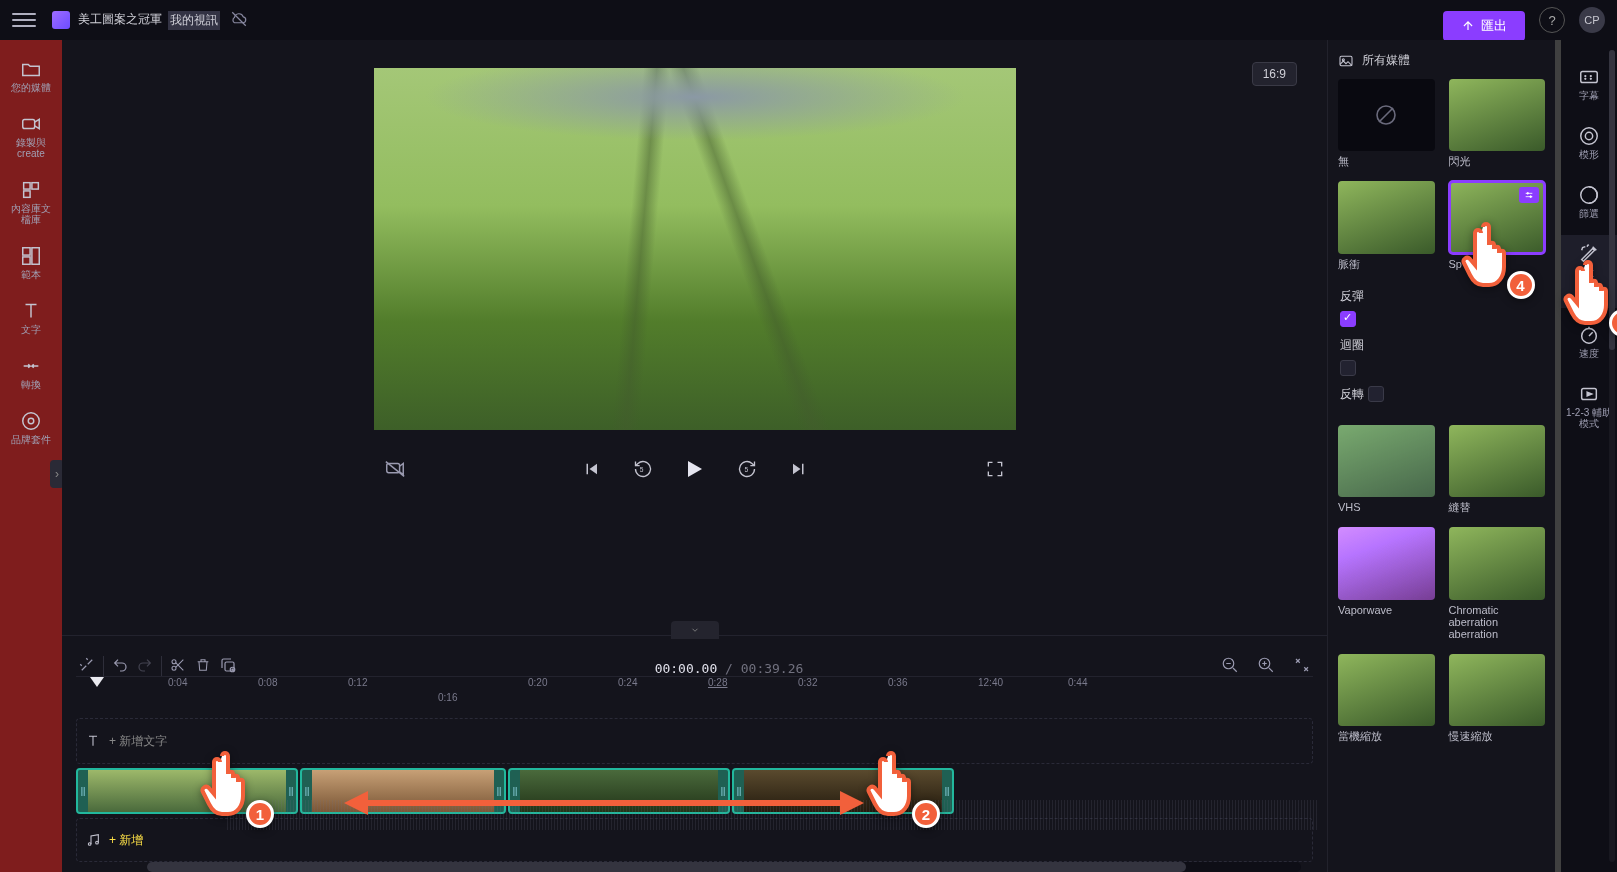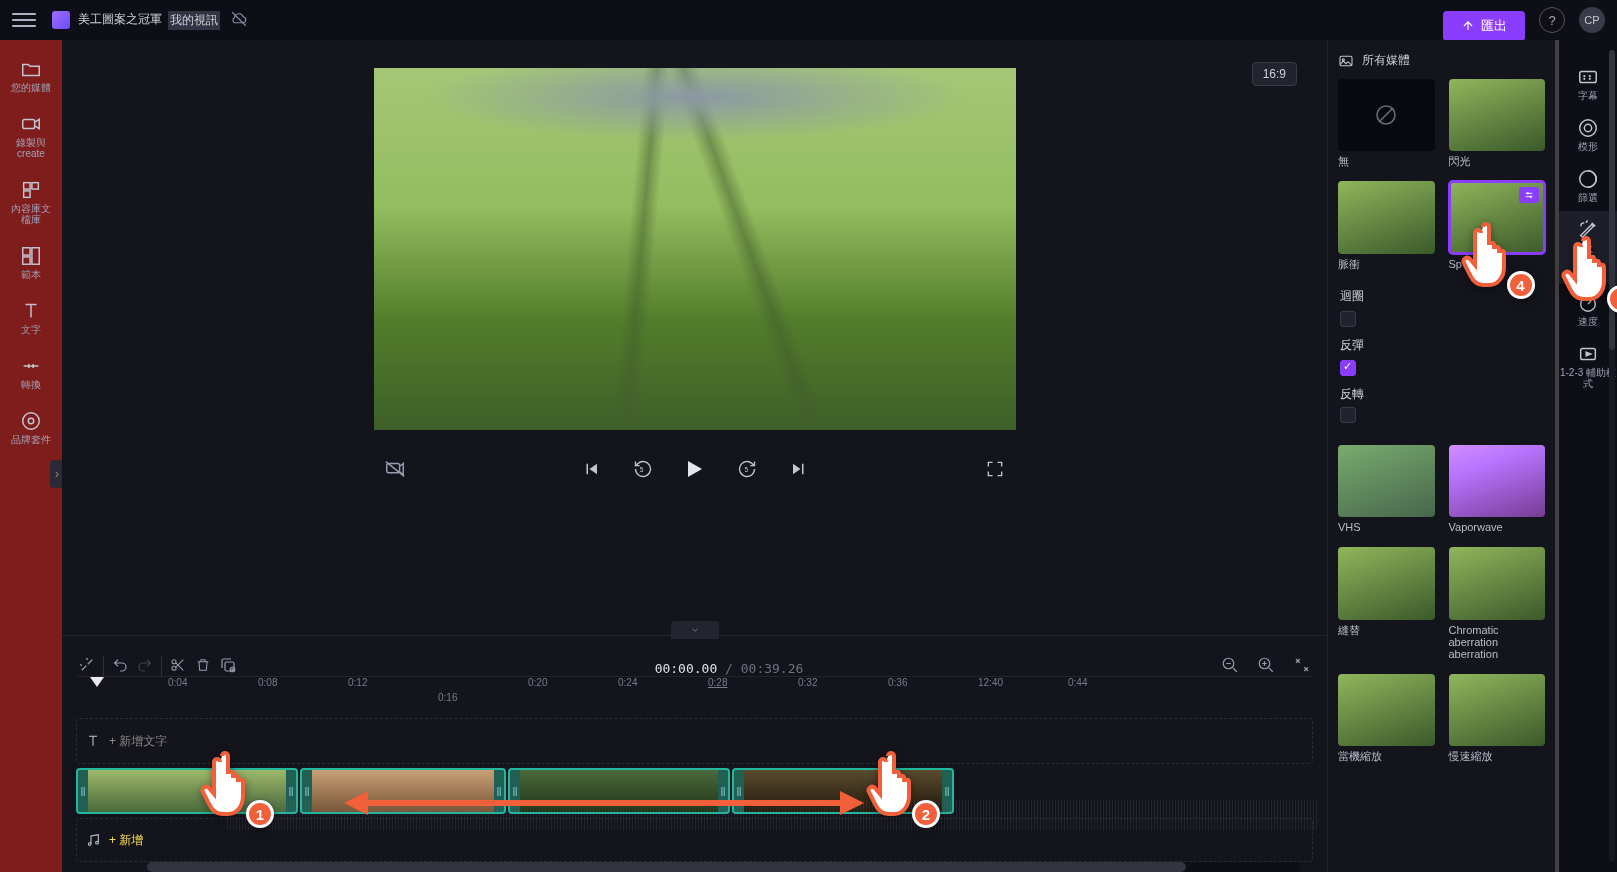--- a/index.html
+++ b/index.html
@@ -84,21 +84,21 @@
   .fx-thumb.none{background:#090910; display:flex; align-items:center; justify-content:center;}
   .fx-thumb.selected{outline:3px solid #8b3dff; outline-offset:-2px;}
   .fx-thumb .slider-chip{position:absolute; top:6px; right:6px; width:20px;height:16px;background:#8b3dff;border-radius:3px;display:flex;align-items:center;justify-content:center;}
   .fx-label{font-size:11px;color:#bdbdca; line-height:12px;}
   .fx-opts{grid-column:1 / span 2; display:flex; flex-direction:column; gap:10px; padding:4px 0 8px 2px; position:relative;}
   .chk{width:16px;height:16px;border-radius:3px;background:#222230;border:1px solid #3a3a48;}
   .chk.on{background:#8b3dff;border-color:#8b3dff;position:relative;}
   .chk.on::after{content:"✓";position:absolute;color:#fff;font-size:11px;left:2px;top:-1px;}
 
   
-  .right-rail{grid-column:4; grid-row:1 / span 2; background:#0e0e16;border-left:4px solid #404040;display:flex;flex-direction:column;align-items:center;padding-top:18px;position:relative;}
+  .right-rail{grid-column:4; grid-row:1 / span 2; background:#0e0e16;border-left:6px solid #404040;display:flex;flex-direction:column;align-items:center;padding-top:18px;gap:8px;position:relative;}
   .right-rail .rail-item.active{background:#1e1e2a;}
   .rr-scrolltrack{position:absolute;right:2px;top:10px;bottom:10px;width:6px;background:#181820;border-radius:3px;}
   .rr-scrollthumb{position:absolute;left:0;top:0;width:100%;height:300px;background:#34343f;border-radius:3px;}
 
   
   .icn svg{width:100%;height:100%;stroke:#c4c4d0;fill:none;stroke-width:1.6;}
 
   
   .hand-body{fill:#fff;stroke:#f2603b;stroke-width:4;}
 </style>
@@ -444,44 +444,44 @@
           <div class="hand" style="left:12px; top:38px">
             <svg viewBox="0 0 60 70">
                 <path class="hand-body" d="M22 8c0-4 6-4 6 0v18c0-3 5-3 5 0v4c0-3 5-3 5 0v4c0-3 5-3 5 0v14c0 10-6 18-15 18h-6c-6 0-10-4-13-10l-6-12c-2-4 3-7 6-4l5 6V14c0-4 6-4 6 0"></path>
               </svg>
             <div class="badge-num" style="left:46px;top:52px">4</div>
           </div>
         </div>
 
         <div class="fx-opts">
           <div style="display:flex;flex-direction:column;gap:6px">
+            <span>反彈</span>
+            <div class="chk on"></div>
+          </div>
+          <div style="display:flex;flex-direction:column;gap:6px">
             <span>迴圈</span>
             <div class="chk"></div>
           </div>
-          <div style="display:flex;flex-direction:column;gap:6px">
-            <span>反彈</span>
-            <div class="chk on"></div>
-          </div>
-          <div style="display:flex;flex-direction:column;gap:4px">
+          <div style="display:flex;gap:4px">
             <span>反轉</span>
             <div class="chk"></div>
           </div>
         </div>
 
         <div class="fx-item">
             <div class="fx-thumb" style="filter:hue-rotate(20deg) contrast(.7)"></div>
             <span class="fx-label">VHS</span>
           </div>
         <div class="fx-item">
+            <div class="fx-thumb"></div>
+            <span class="fx-label">縫替</span>
+          </div>
+        <div class="fx-item">
             <div class="fx-thumb" style="filter:hue-rotate(180deg) saturate(1.8)"></div>
             <span class="fx-label">Vaporwave</span>
-          </div>
-        <div class="fx-item">
-            <div class="fx-thumb"></div>
-            <span class="fx-label">縫替</span>
           </div>
         <div class="fx-item">
             <div class="fx-thumb"></div>
             <span class="fx-label">Chromatic aberration aberration</span>
           </div>
         <div class="fx-item">
             <div class="fx-thumb"></div>
             <span class="fx-label">當機縮放</span>
           </div>
         <div class="fx-item">

